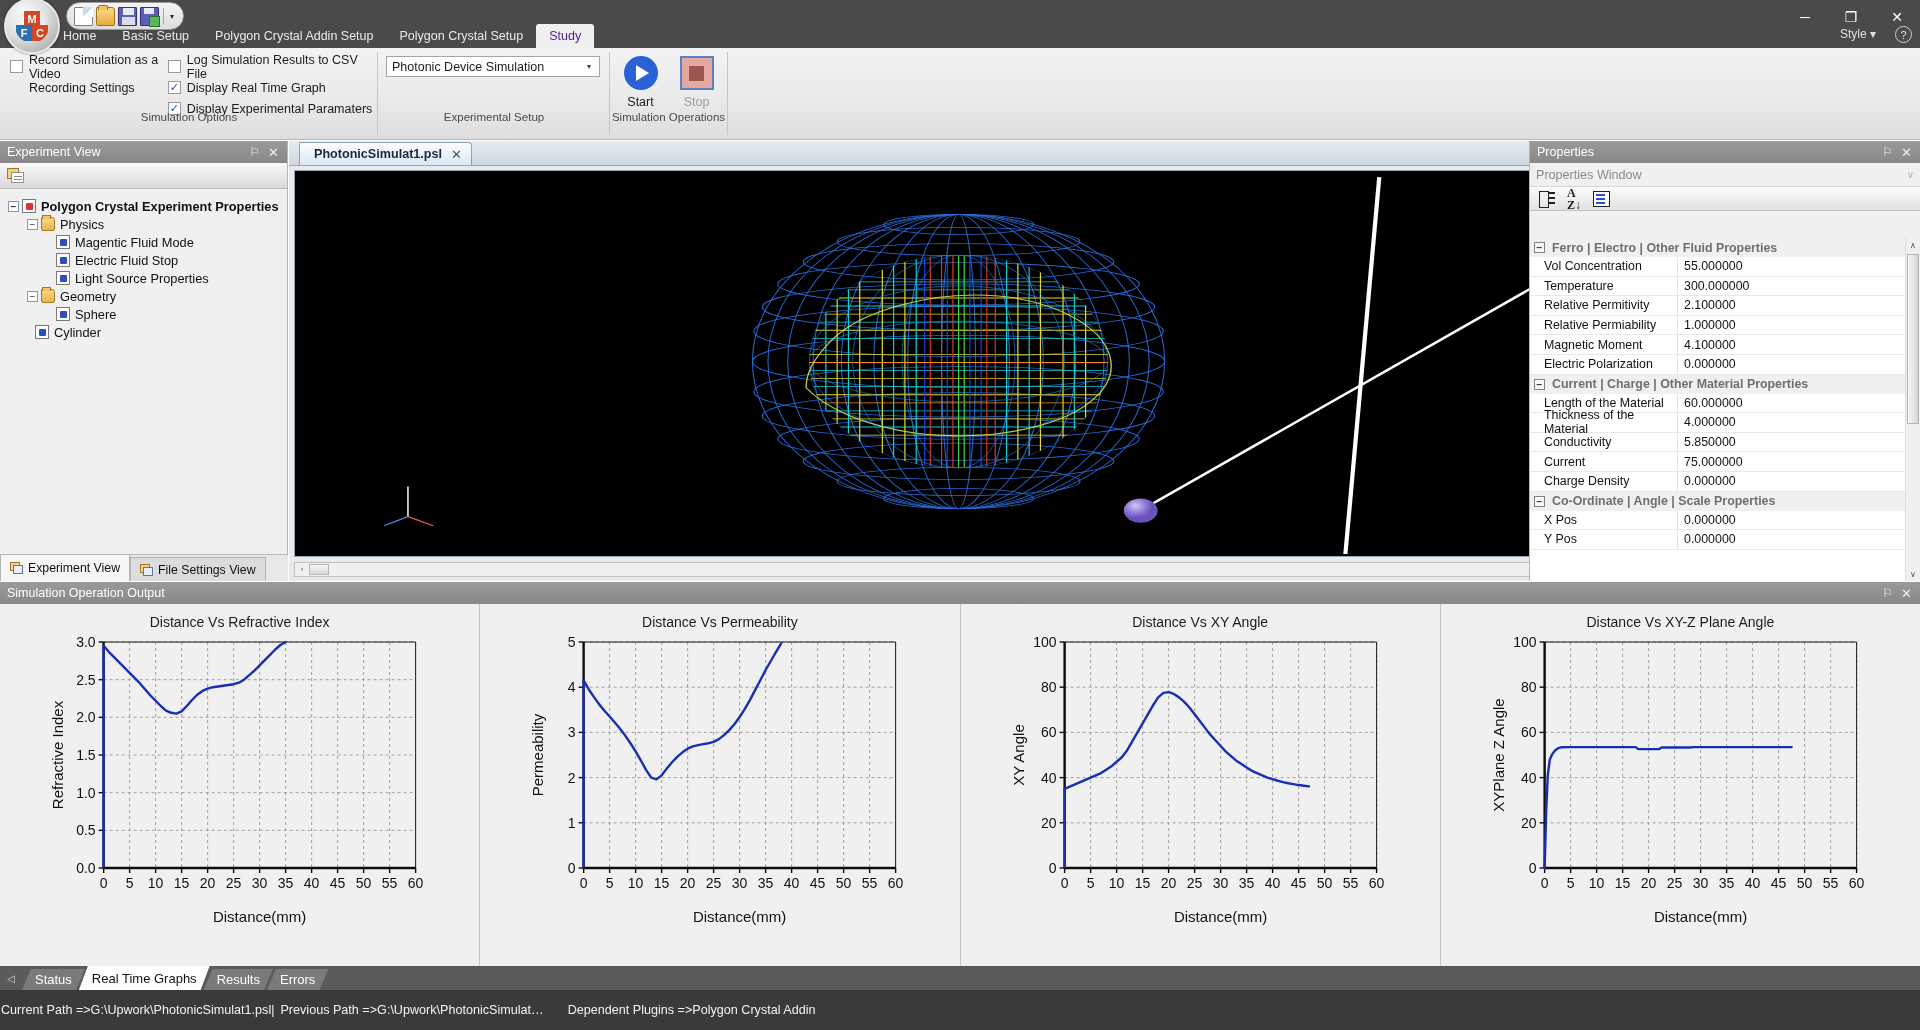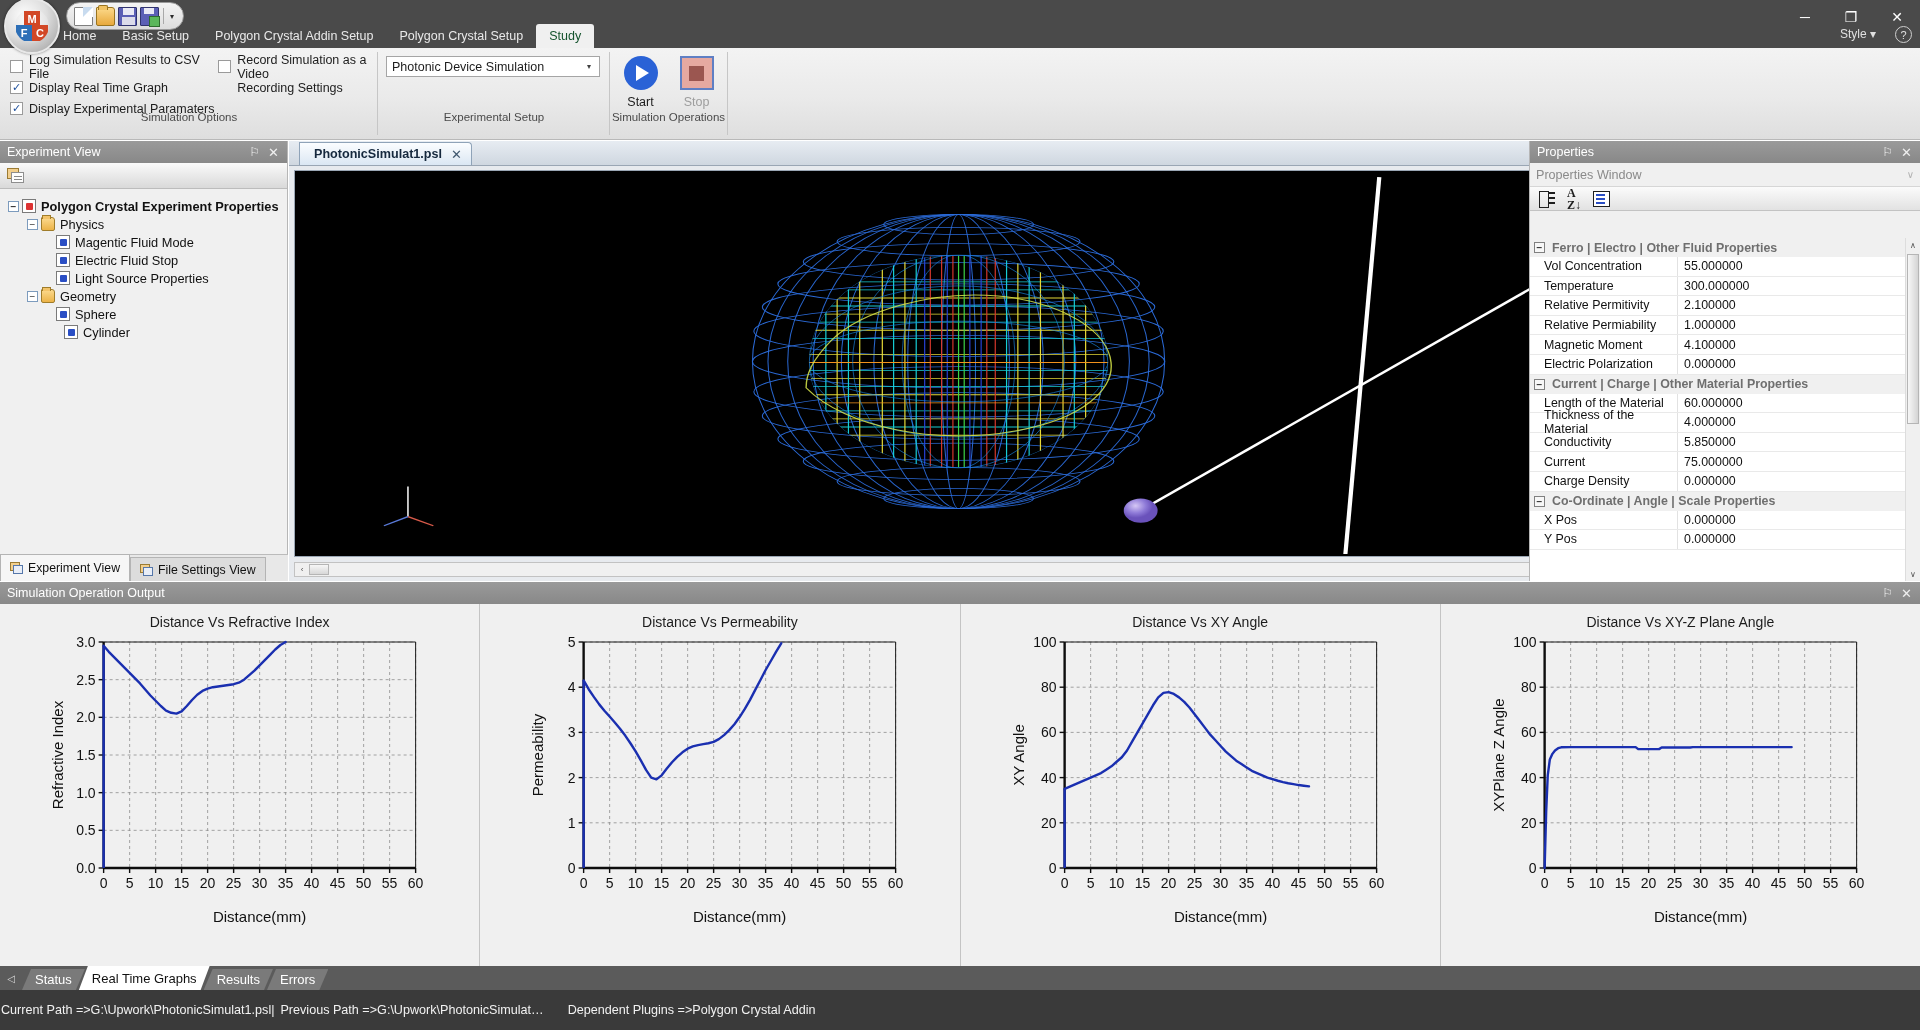--- a/index.html
+++ b/index.html
@@ -67,21 +67,21 @@
   
   .ribbon-tabs {
     position:absolute; top:24px; left:0; width:1920px; height:24px;
     background:#4a4a4a; display:flex; align-items:flex-end; padding-left:50px;
   }
   .rtab {
     height:24px; padding:0 13px; font-size:12.5px; color:#e9e9e9;
     display:flex;align-items:center; white-space:nowrap;
   }
   .rtab.active {
-    background:#f0f0f0; color:#14532d;
+    background:#f0f0f0; color:#4c1d95;
     border-radius:3px 3px 0 0;
     text-align:center;
   }
   .style-btn { position:absolute; right:44px; top:3px; font-size:12px; color:#e0e0e0; }
   .style-help { position:absolute; right:8px; top:2px; width:17px;height:17px;border-radius:50%;
     border:1px solid #cfcfcf;color:#e0e0e0;font-size:11px;display:flex;align-items:center;justify-content:center;}
 
   
   .ribbon {
     position:absolute; top:48px; left:0; width:1920px; height:92px;
@@ -284,41 +284,41 @@
       <span>▾</span>
     </div>
     <div class="style-help">?</div>
   </div>
 
   <div class="ribbon">
 
     <div class="rgroup" style="left:2px; width:374px;">
       <div class="rgroup-body" style="padding:6px 0 0 8px;">
         <div style="display:flex;">
+          <div>
+            <div class="cb-row">
+              <span class="cb"></span>
+              <span>Record Simulation as a Video</span>
+            </div>
+            <div class="cb-row" style="padding-left:19px;">
+              <span>Recording Settings</span>
+            </div>
+          </div>
           <div style="width:242px;">
             <div class="cb-row">
               <span class="cb"></span>
               <span>Log Simulation Results to CSV File</span>
             </div>
             <div class="cb-row">
               <span class="cb on"></span>
               <span>Display Real Time Graph</span>
             </div>
             <div class="cb-row">
               <span class="cb on"></span>
               <span>Display Experimental Paramaters</span>
-            </div>
-          </div>
-          <div>
-            <div class="cb-row">
-              <span class="cb"></span>
-              <span>Record Simulation as a Video</span>
-            </div>
-            <div class="cb-row" style="padding-left:19px;">
-              <span>Recording Settings</span>
             </div>
           </div>
         </div>
       </div>
       <div class="rgroup-title">Simulation Options</div>
     </div>
     <div class="rgroup-div" style="left:377px;"></div>
 
     <div class="rgroup" style="left:380px; width:228px;">
       <div class="rgroup-body" style="padding:6px 8px 0 6px;">
@@ -394,21 +394,21 @@
       </div>
       <div class="trow" style="margin-left:19px;">
         <span class="tgl">−</span>
         <span class="tico ico-folder"></span>
         <span>Geometry</span>
       </div>
       <div class="trow" style="margin-left:48px;">
         <span class="tico ico-blue"></span>
         <span>Sphere</span>
       </div>
-      <div class="trow" style="margin-left:56px;">
+      <div class="trow" style="margin-left:27px;">
         <span class="tico ico-blue"></span>
         <span>Cylinder</span>
       </div>
     </div>
     <div class="exp-tabs">
       <div class="exp-tab active">
         <span class="mini">
             <span class="mini-a"></span>
             <span class="mini-b"></span>
           </span>

